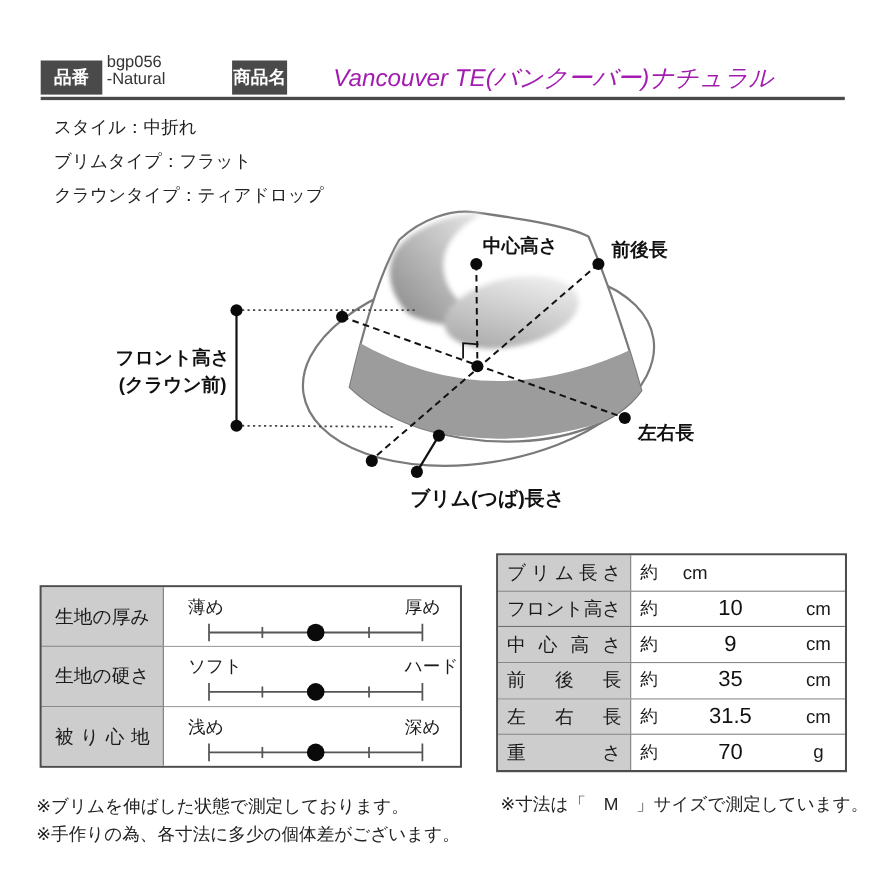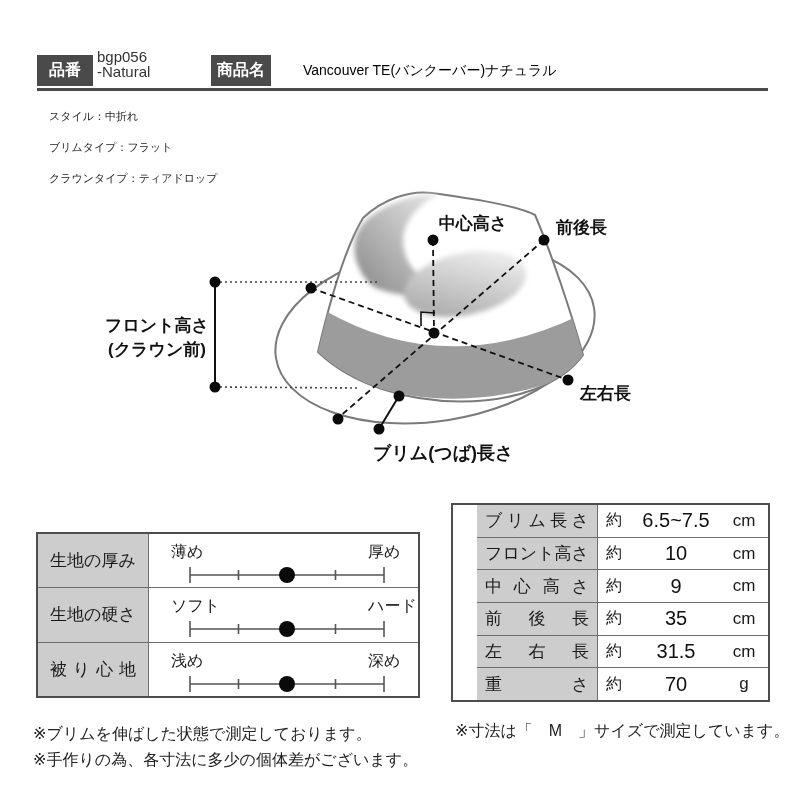--- a/index.html
+++ b/index.html
@@ -3,28 +3,28 @@
 <meta charset="utf-8">
 <style>
   html,body{margin:0;padding:0;background:#fff;}
   #page{position:relative;width:800px;height:800px;background:#fff;overflow:hidden;
         font-family:"Liberation Sans","DejaVu Sans",sans-serif;color:#222;}
 
   
   .badge{position:absolute;background:#4a4a4a;color:#fff;display:flex;
          align-items:center;justify-content:center;font-size:16px;font-weight:700;}
   #badge-itemno{left:37px;top:55px;width:56px;height:31px;}
-  #badge-prodname{left:211px;top:55px;width:60px;height:31px;}
+  #badge-prodname{left:211px;top:55px;width:50px;height:31px;}
   #itemno-value{position:absolute;left:97px;top:49px;font-size:15px;line-height:15px;color:#333;}
   #prodname-value{position:absolute;left:303px;top:55px;height:31px;line-height:31px;
-                  font-size:14px;color:#000000;}
+                  font-size:22px;color:#a21caf;font-style:italic;}
   #header-rule{position:absolute;left:37px;top:88px;width:731px;height:3px;background:#4a4a4a;}
 
   
-  #spec-list{position:absolute;left:49px;top:101px;font-size:11px;line-height:31px;color:#222;}
+  #spec-list{position:absolute;left:49px;top:101px;font-size:16px;line-height:31px;color:#222;}
 
   
   #hat-svg{position:absolute;left:85px;top:185px;width:570px;height:290px;}
   .fig-label{font-size:17px;font-weight:700;fill:#111;}
   .fig-label-big{font-size:18px;font-weight:700;fill:#111;}
 
   
   #feature-table{position:absolute;left:36px;top:532px;width:384px;height:166px;
                  border:2px solid #4d4d4d;box-sizing:border-box;display:flex;flex-direction:column;}
   .f-row{flex:1;display:flex;min-height:0;}
@@ -36,21 +36,21 @@
   .f-scale{flex:1;position:relative;background:#fff;}
   .f-end{position:absolute;top:8px;font-size:16px;color:#1a1a1a;}
   .f-end.left{left:22px;}
   .f-end.right{left:219px;}
   .f-svg{position:absolute;left:0;top:30px;width:273px;height:22px;}
   .scale-line{stroke:#555;stroke-width:1.6;}
   .scale-tick{stroke:#555;stroke-width:1.6;}
 
   
   #size-table{position:absolute;left:451px;top:503px;width:319px;height:199px;
-              border:2px solid #4d4d4d;box-sizing:border-box;display:flex;flex-direction:column;padding-left:24px;}
+              border:2px solid #4d4d4d;box-sizing:border-box;display:flex;flex-direction:column;}
   .s-row{flex:1;display:flex;min-height:0;}
   .s-row + .s-row{border-top:1.5px solid #6e6e6e;}
   .s-label{width:121px;background:#cdcdcd;border-right:1.5px solid #6e6e6e;
            display:flex;align-items:center;box-sizing:border-box;}
   .s-label > div{width:100%;padding:0 8px;font-size:17px;color:#1a1a1a;
                  text-align:justify;text-align-last:justify;}
   .s-value{flex:1;display:flex;align-items:center;background:#fff;}
   .s-approx{width:26px;margin-left:8px;font-size:16px;color:#1a1a1a;}
   .s-num{flex:1;text-align:center;font-size:20px;color:#111;}
   .s-unit{width:48px;text-align:center;font-size:17px;color:#1a1a1a;}
@@ -207,21 +207,20 @@
     </div>
   </div>
 
   <div id="size-table">
     <div class="s-row">
       <div class="s-label">
           <div>ブリム長さ</div>
         </div>
       <div class="s-value">
         <span class="s-approx">約</span>
-        <span class="s-num">6.5~7.5</span>
         <span class="s-unit">cm</span>
       </div>
     </div>
     <div class="s-row">
       <div class="s-label">
           <div>フロント高さ</div>
         </div>
       <div class="s-value">
         <span class="s-approx">約</span>
         <span class="s-num">10</span>

